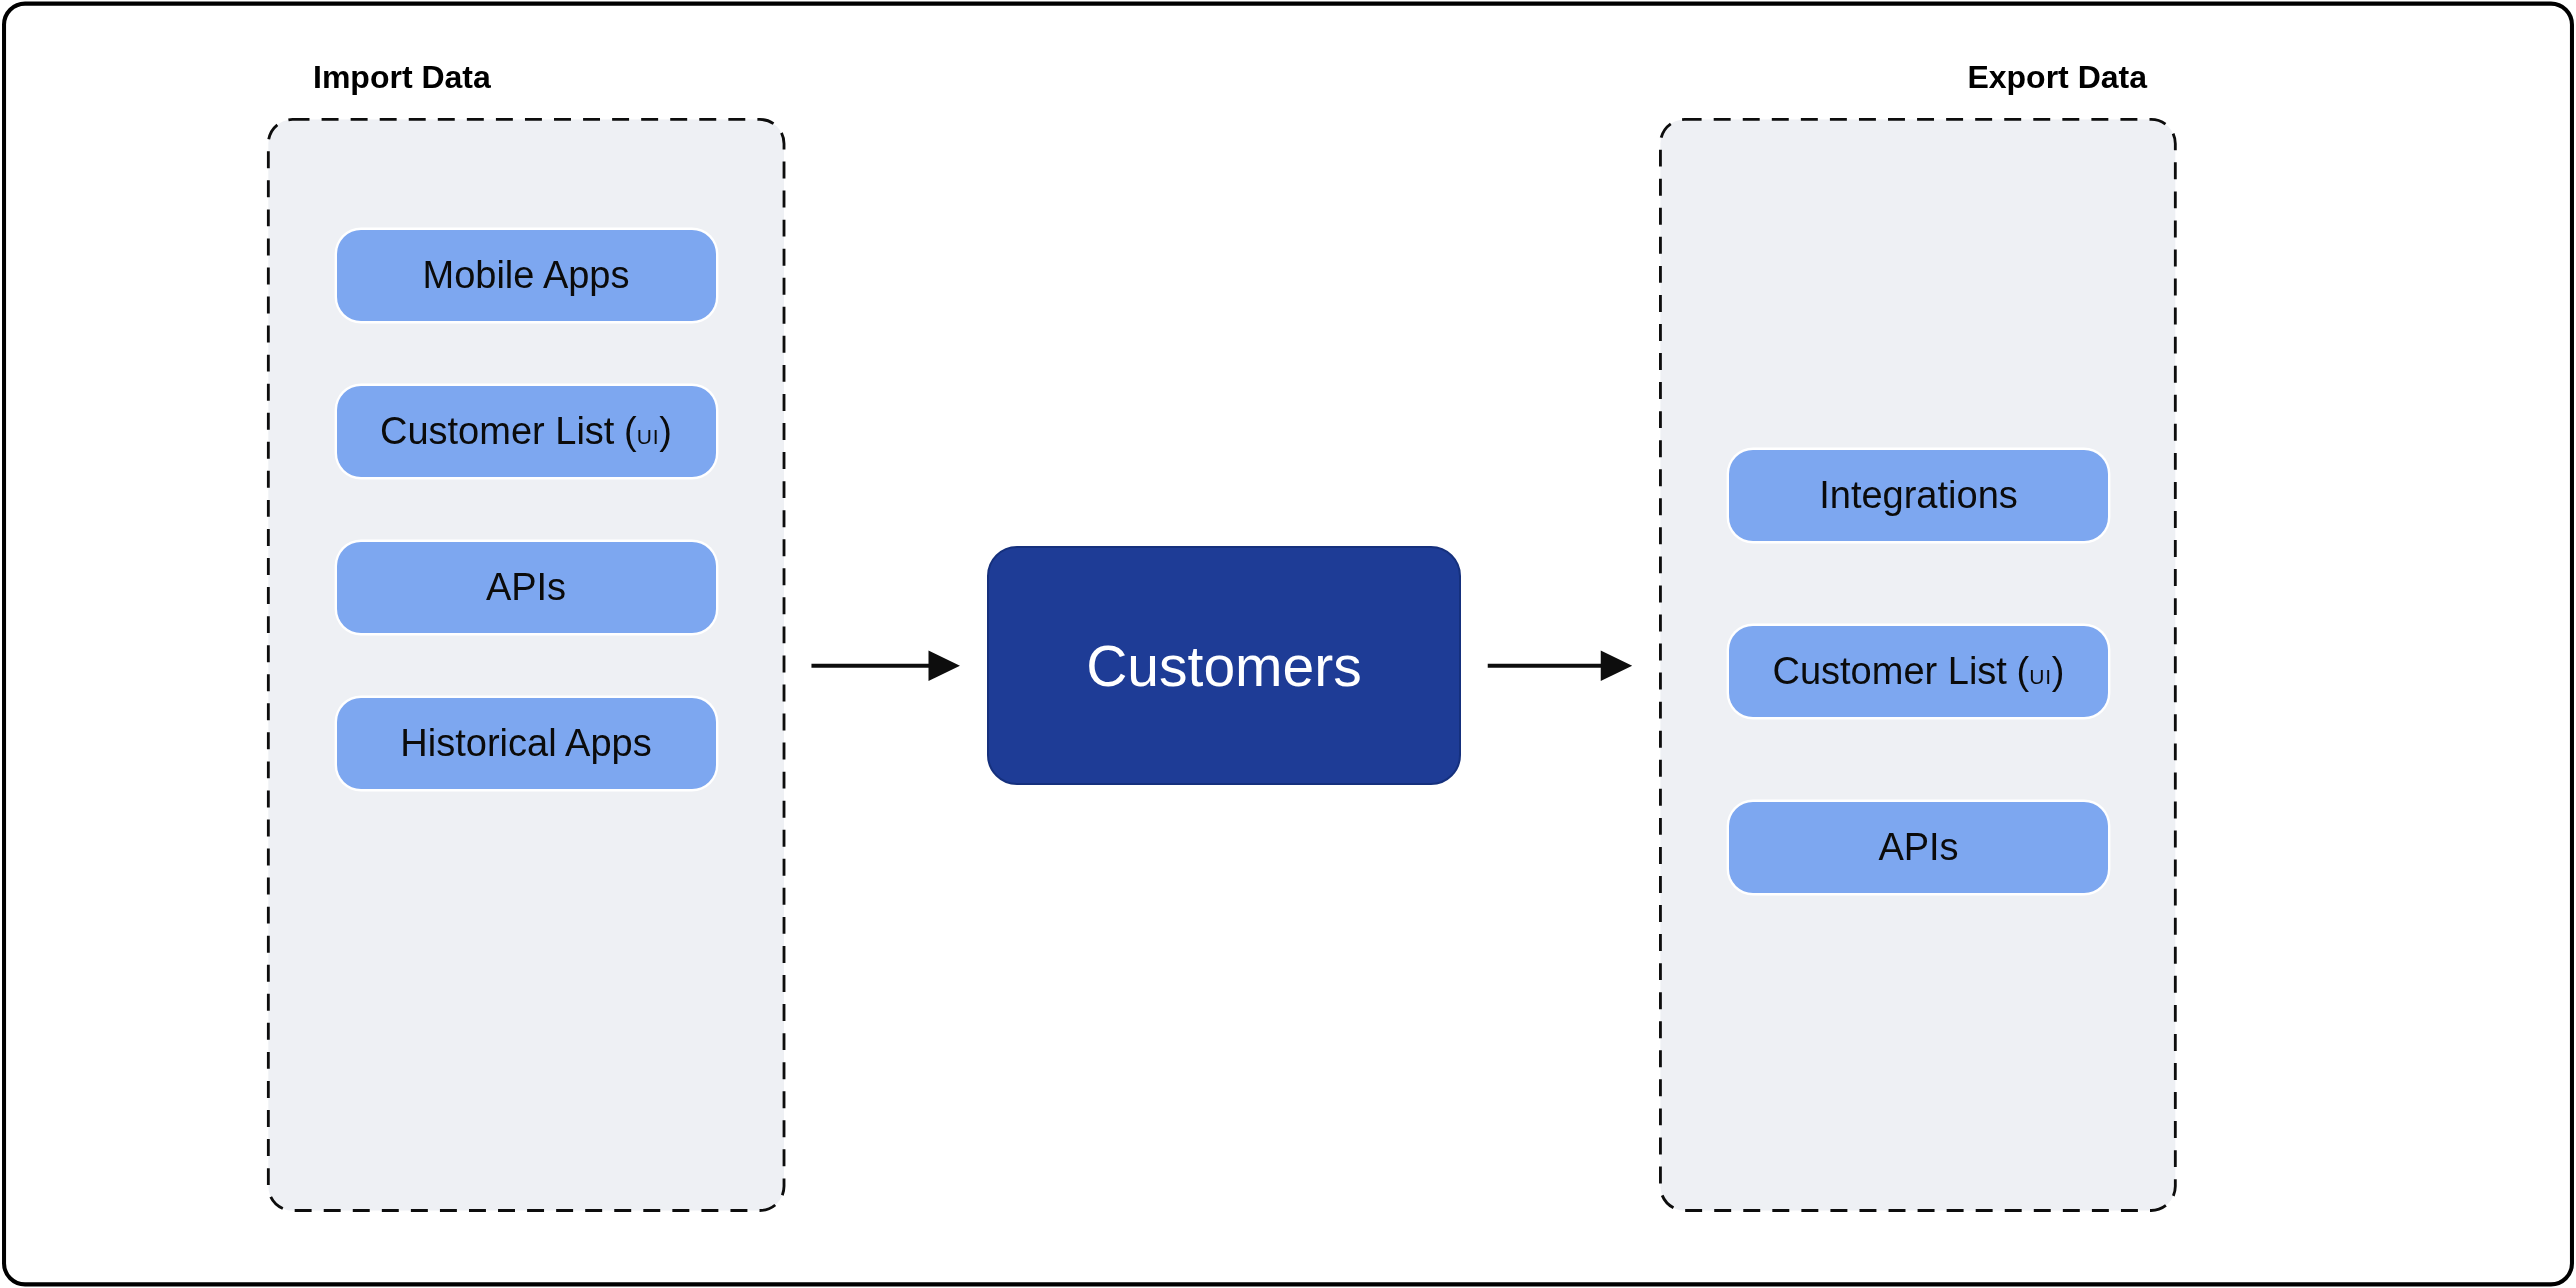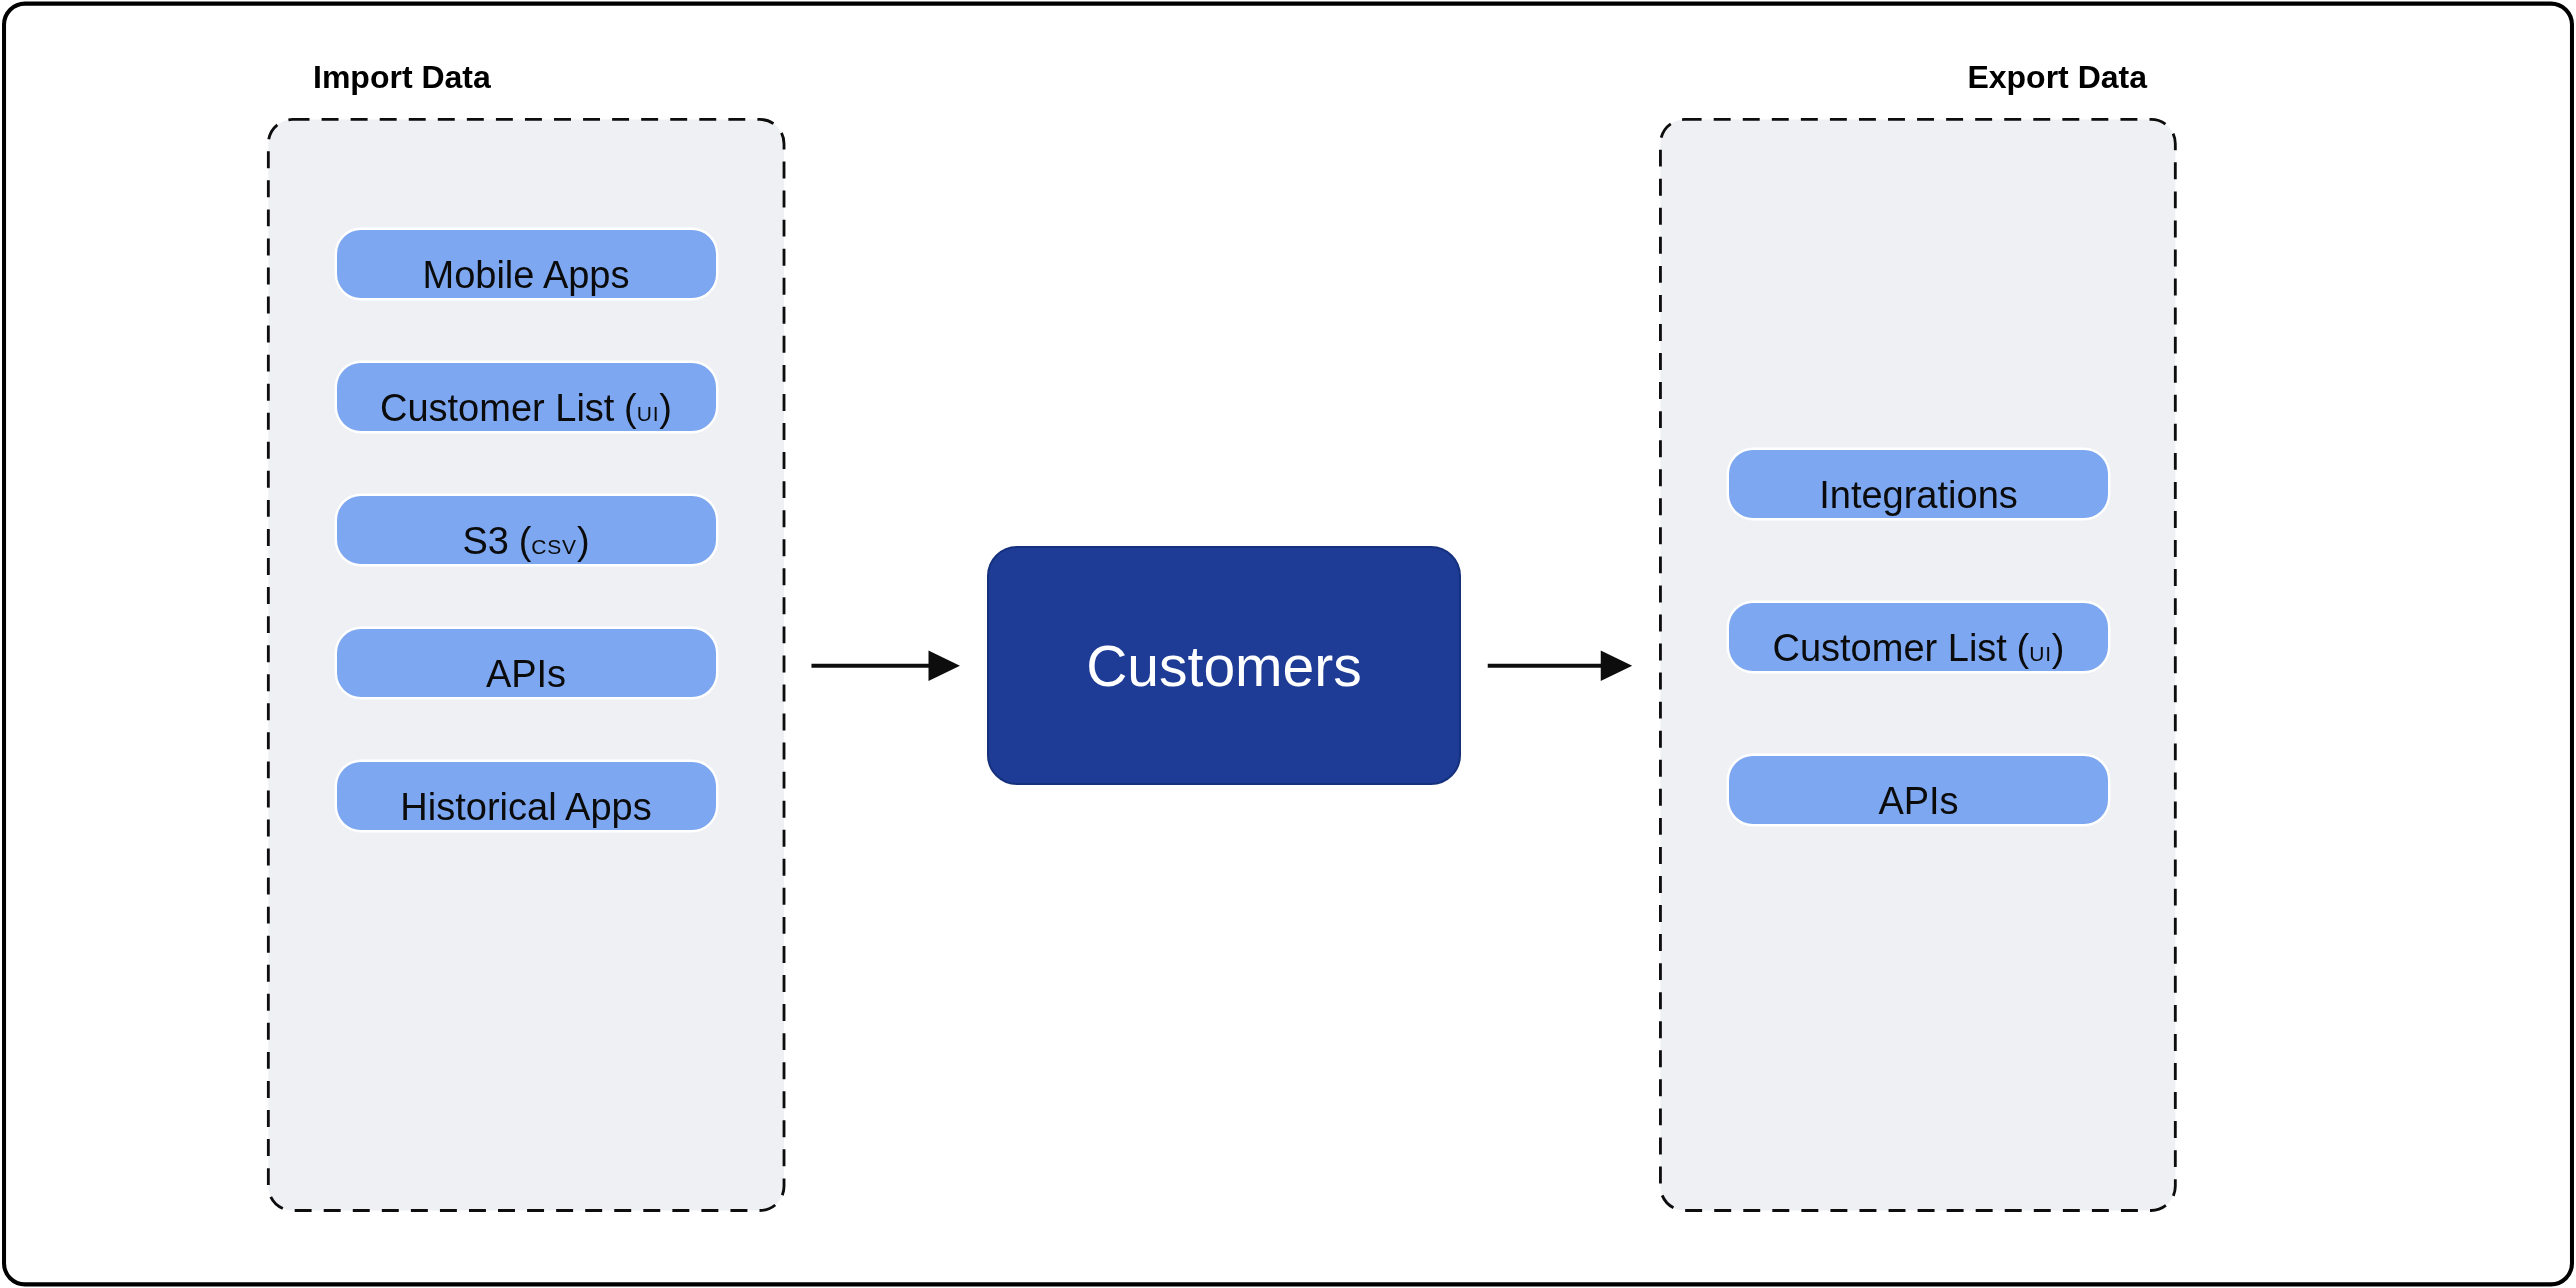--- a/index.html
+++ b/index.html
@@ -21,21 +21,21 @@
   #import-title{left:313px;top:54px;}
   #export-title{right:429px;top:54px;}
 
   
   .panel{position:absolute;box-sizing:border-box;display:flex;flex-direction:column;
          align-items:center;}
   #import-panel{left:268px;top:119px;width:516px;height:1091px;padding-top:111px;gap:65px;}
   #export-panel{left:1661px;top:119px;width:515px;height:1091px;padding-top:331px;gap:85px;}
 
   
-  .node{width:379px;height:68px;flex:0 0 auto;border-radius:24px;
+  .node{width:379px;height:91px;flex:0 0 auto;border-radius:24px;
         background:var(--node-fill,#7DA7F0);box-shadow:0 0 0 2.4px #ffffff;
         text-align:center;line-height:91px;white-space:nowrap;
         font-size:38px;color:var(--node-text,#0B0B0B);}
   .node-label{font-size:38px;}
   .node-suffix{margin-left:9.7px;}
   .paren{font-size:38px;}
   .suffix-inner{font-size:21px;letter-spacing:0.8px;text-align:right;}
 
   
   #center-node{position:absolute;left:987px;top:546px;width:474px;height:239px;
@@ -63,21 +63,20 @@
     </g>
   </svg>
 
   <div class="panel-title" id="import-title">Import Data</div>
 
   <div class="panel-title" id="export-title">Export Data</div>
 
   <div class="panel" id="import-panel">
       <div class="node"><span class="node-label">Mobile Apps</span></div>
       <div class="node"><span class="node-label">Customer List</span><span class="node-suffix"><span class="paren">(</span><span class="suffix-inner">UI</span><span class="paren">)</span></span></div>
-      <div class="node"><span class="node-label">S3</span><span class="node-suffix"><span class="paren">(</span><span class="suffix-inner">CSV</span><span class="paren">)</span></span></div>
       <div class="node"><span class="node-label">APIs</span></div>
       <div class="node"><span class="node-label">Historical Apps</span></div>
     </div>
 
   <div class="panel" id="export-panel">
       <div class="node"><span class="node-label">Integrations</span></div>
       <div class="node"><span class="node-label">Customer List</span><span class="node-suffix"><span class="paren">(</span><span class="suffix-inner">UI</span><span class="paren">)</span></span></div>
       <div class="node"><span class="node-label">APIs</span></div>
     </div>
 

